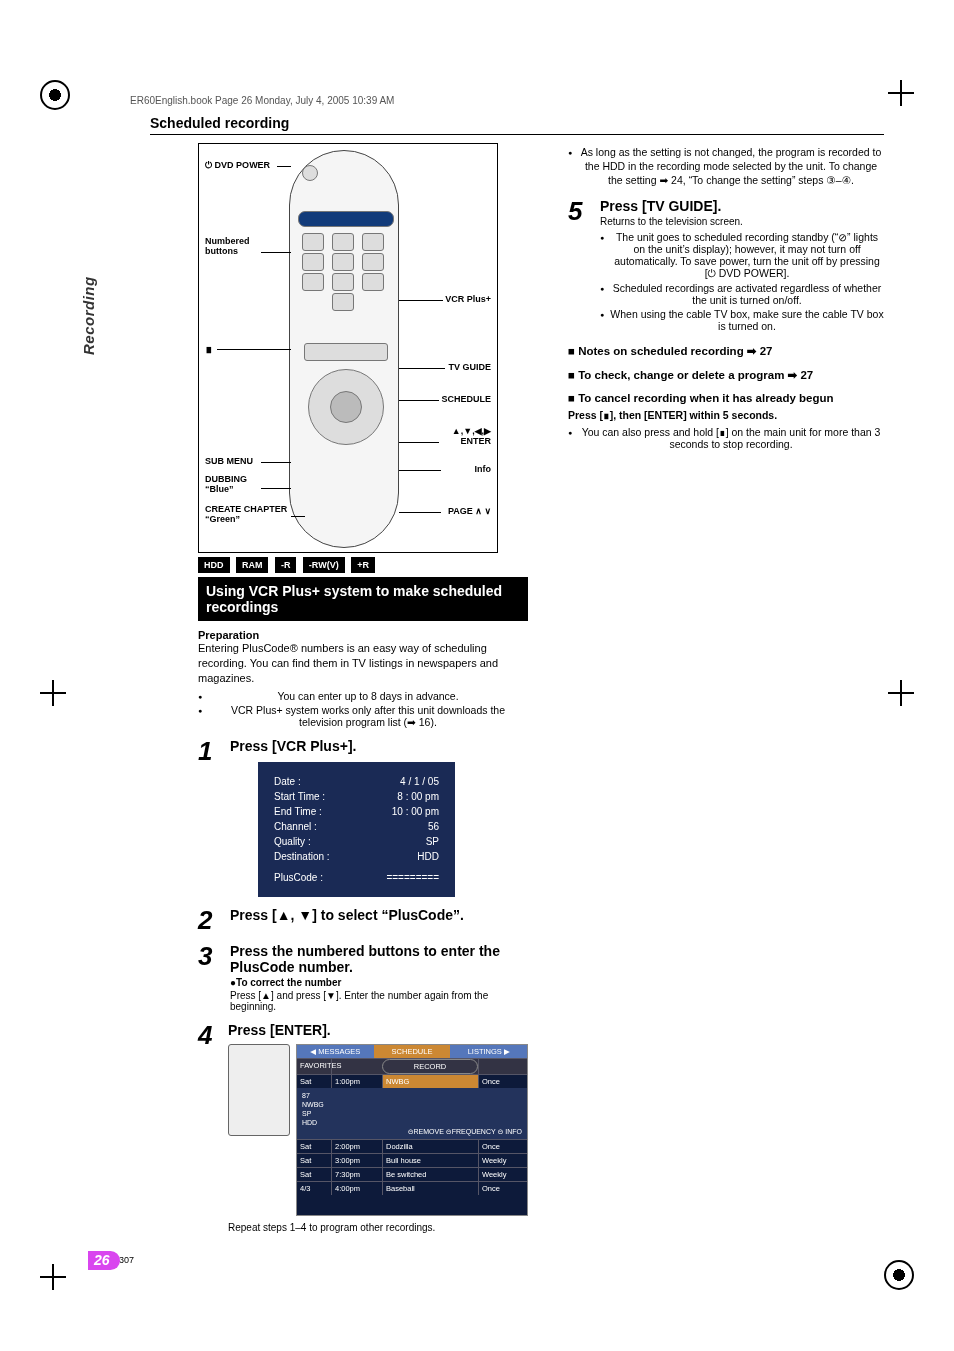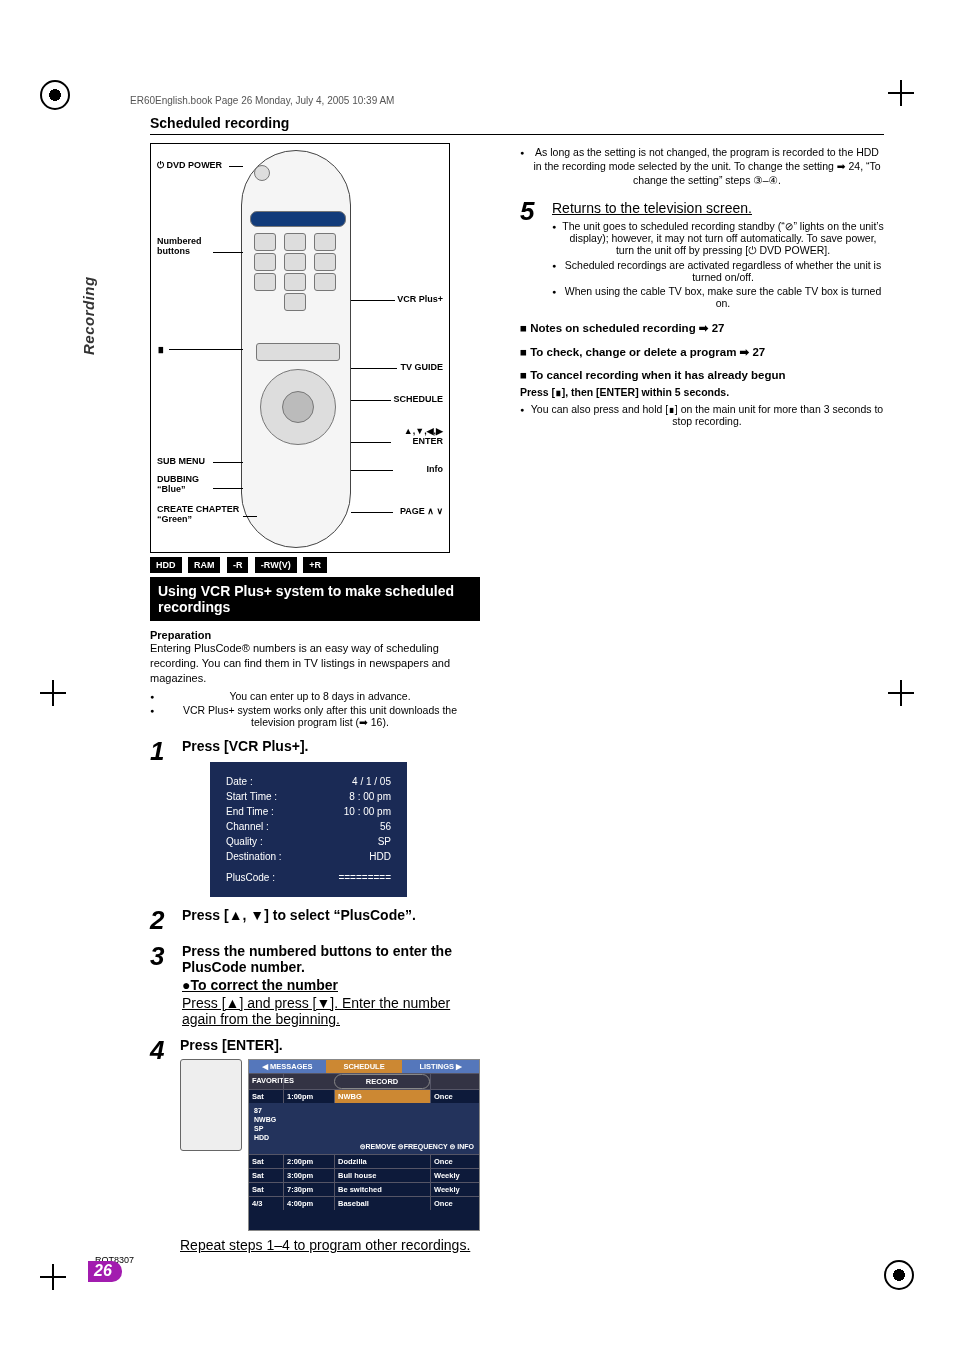--- a/index.html
+++ b/index.html
@@ -44,21 +44,21 @@
     padding: 115px 70px 60px 150px;
     box-sizing: border-box;
     min-height: 1320px;
   }
   .section-title {
     font-weight: bold; font-size: 14px;
     border-bottom: 1px solid #000;
     padding-bottom: 3px; margin-bottom: 8px;
   }
   .columns { display: flex; gap: 40px; }
-  .col-left { width: 330px; }
+  .col-left { width: 330px; margin-left: 48px; }
   .col-right { flex: 1; font-size: 11px; }
   .remote-area {
     border: 1px solid #000; width: 300px; height:410px;
     position: relative; font-size: 9px; font-weight: bold;
     box-sizing: border-box;
   }
   .remote-body {
     position:absolute; left:90px; top:6px; width:110px; height:398px;
     border:1px solid #444; border-radius:55px; background:#f5f5f5;
     box-sizing:border-box;
@@ -76,28 +76,28 @@
   }
   .prep-h { font-weight:bold; font-size:11px; margin-top:8px; }
   .bodytext { font-size:11px; line-height:1.35; }
   .bullets { margin:4px 0 0 0; padding:0; list-style:none; font-size:10.5px;text-align:center; }
   .bullets li { padding-left:10px; position:relative; margin:2px 0; }
   .bullets li::before { content:"●"; position:absolute; left:0; font-size:7px; top:3px;}
   .step { display:flex; gap:10px; margin-top:10px; }
   .step-num { font-size:26px; font-weight:bold; font-style:italic; width:22px; line-height:1;}
   .step-body { flex:1; }
   .step-title { font-weight:bold; font-size:14px; }
-  .step-sub { font-size:14px; margin-top:2px;text-decoration:underline; }
+  .step-sub { font-size:10px; margin-top:2px; }
   .osd {
     background:#1a2a55; color:#fff; font-size:10px;
     padding:12px 16px; width:165px; margin:8px 0 0 28px;
     line-height:1.5;
   }
   .osd .row { display:flex; justify-content:space-between; }
-  .guide-area { display:flex; gap:6px; margin:6px 0 0 0; align-items:flex-start;font-weight:bold;}
+  .guide-area { display:flex; gap:6px; margin:6px 0 0 0; align-items:flex-start;}
   .tv-frame { width:60px; height:90px; border:1px solid #666; border-radius:3px; background:#eee;}
   .guide-grid {
     border:1px solid #888; background:#0d1a3a; color:#fff;
     font-size:7.5px; width:230px;
   }
   .guide-grid .gh { background:#5577bb; display:flex; }
   .guide-grid .gh span { flex:1; text-align:center; padding:2px 0;}
   .guide-grid .grow { display:flex; border-top:1px solid #556;}
   .guide-grid .grow span { padding:2px 3px; border-left:1px solid #556;}
   .guide-grid .grow span:first-child { border-left:none; width:28px;}
@@ -106,23 +106,23 @@
   .guide-grid .grow span:nth-child(4){ width:42px;}
   .guide-grid .detail { background:#23335c; padding:3px 5px; font-size:7px; line-height:1.3;}
   .guide-grid .selrow span:nth-child(3){ background:#cc8833;}
   .note-block { font-size:10.5px; line-height:1.35; }
   .note-head { font-weight:bold; font-size:11.5px; margin:10px 0 4px; }
   .note-head::before { content:"■ "; }
   .footer {
     position:absolute; left:95px; bottom:55px; font-size:9px;
   }
   .page-badge {
-    position:absolute; left:88px; bottom:38px;
-    background:#a21caf; color:#fff; font-style:italic; font-weight:bold;
-    padding:1px 10px 2px 6px; border-radius:0 10px 10px 0; font-size:16px;
+    position:absolute; left:88px; bottom:50px;
+    background:#d946ef; color:#fff; font-style:italic; font-weight:bold;
+    padding:1px 10px 2px 6px; border-radius:0 10px 10px 0; font-size:14px;
   }
   
   .rbtn { position:absolute; border:1px solid #777; background:#ddd; border-radius:3px;}
 </style>
 </head>
 <body>
 
 <div class="print-mark tl">
     <div class="circle-mark"></div>
   </div>
@@ -346,20 +346,21 @@
     </div>
 
     <div class="col-right">
       <ul class="bullets note-block" style="margin-top:0">
         <li>As long as the setting is not changed, the program is recorded to the HDD in the recording mode selected by the unit. To change the setting ➡ 24, “To change the setting” steps ③–④.</li>
       </ul>
 
       <div class="step">
         <div class="step-num">5</div>
         <div class="step-body">
+          <div class="step-title">Press [TV GUIDE].</div>
           <div class="step-sub">Returns to the television screen.</div>
           <ul class="bullets">
             <li>The unit goes to scheduled recording standby (“⊘” lights on the unit’s display); however, it may not turn off automatically. To save power, turn the unit off by pressing [⏻ DVD POWER].</li>
             <li>Scheduled recordings are activated regardless of whether the unit is turned on/off.</li>
             <li>When using the cable TV box, make sure the cable TV box is turned on.</li>
           </ul>
         </div>
       </div>
 
       <div class="note-head">Notes on scheduled recording ➡ 27</div>

